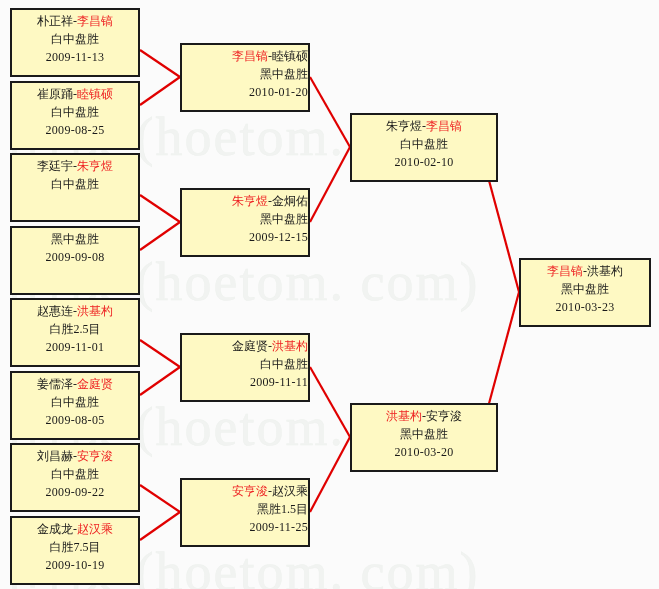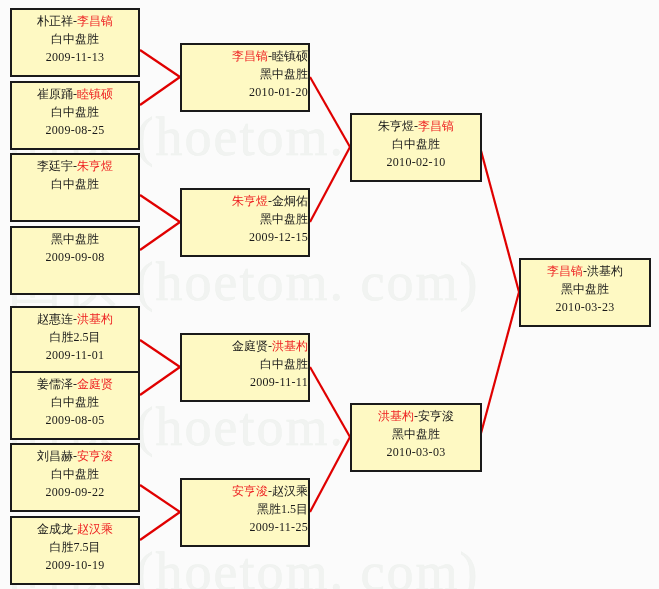--- a/index.html
+++ b/index.html
@@ -74,21 +74,21 @@
   }
   .p-red { color: #ee2222; }
   .p-black { color: #1a1a1a; }
   .vs-dash { color: #1a1a1a; }
 
   
   .r1 { left: 10px; width: 130px; height: 69px; }
   
   .r2 { left: 180px; width: 130px; height: 69px; text-align: right; }
   
-  .r3 { left: 350px; width: 132px; height: 69px; }
+  .r3 { left: 350px; width: 148px; height: 69px; }
   
   .r4 { left: 519px; width: 132px; height: 69px; }
 </style>
 </head>
 <body>
 
 <div id="bracket-root">
 
   <div id="watermark-layer">
     <div class="watermark-row wm-1">围棋 (hoetom. com)</div>
@@ -138,21 +138,21 @@
   <div class="match-box r1" style="top:153px">
     <span class="match-line"><span class="p-black">李廷宇</span><span class="vs-dash">-</span><span class="p-red">朱亨煜</span></span>
     <span class="match-line">白中盘胜</span>
   </div>
 
   <div class="match-box r1" style="top:226px">
     <span class="match-line">黑中盘胜</span>
     <span class="match-line date">2009-09-08</span>
   </div>
 
-  <div class="match-box r1" style="top:306px">
+  <div class="match-box r1" style="top:298px">
     <span class="match-line"><span class="p-black">赵惠连</span><span class="vs-dash">-</span><span class="p-red">洪基杓</span></span>
     <span class="match-line">白胜2.5目</span>
     <span class="match-line date">2009-11-01</span>
   </div>
 
   <div class="match-box r1" style="top:371px">
     <span class="match-line"><span class="p-black">姜儒泽</span><span class="vs-dash">-</span><span class="p-red">金庭贤</span></span>
     <span class="match-line">白中盘胜</span>
     <span class="match-line date">2009-08-05</span>
   </div>
@@ -195,21 +195,21 @@
 
   <div class="match-box r3" style="top:113px">
     <span class="match-line"><span class="p-black">朱亨煜</span><span class="vs-dash">-</span><span class="p-red">李昌镐</span></span>
     <span class="match-line">白中盘胜</span>
     <span class="match-line date">2010-02-10</span>
   </div>
 
   <div class="match-box r3" style="top:403px">
     <span class="match-line"><span class="p-red">洪基杓</span><span class="vs-dash">-</span><span class="p-black">安亨浚</span></span>
     <span class="match-line">黑中盘胜</span>
-    <span class="match-line date">2010-03-03</span>
+    <span class="match-line date">2010-03-20</span>
   </div>
 
   <div class="match-box r4" style="top:258px">
     <span class="match-line"><span class="p-red">李昌镐</span><span class="vs-dash">-</span><span class="p-black">洪基杓</span></span>
     <span class="match-line">黑中盘胜</span>
     <span class="match-line date">2010-03-23</span>
   </div>
 
 </div>
 

